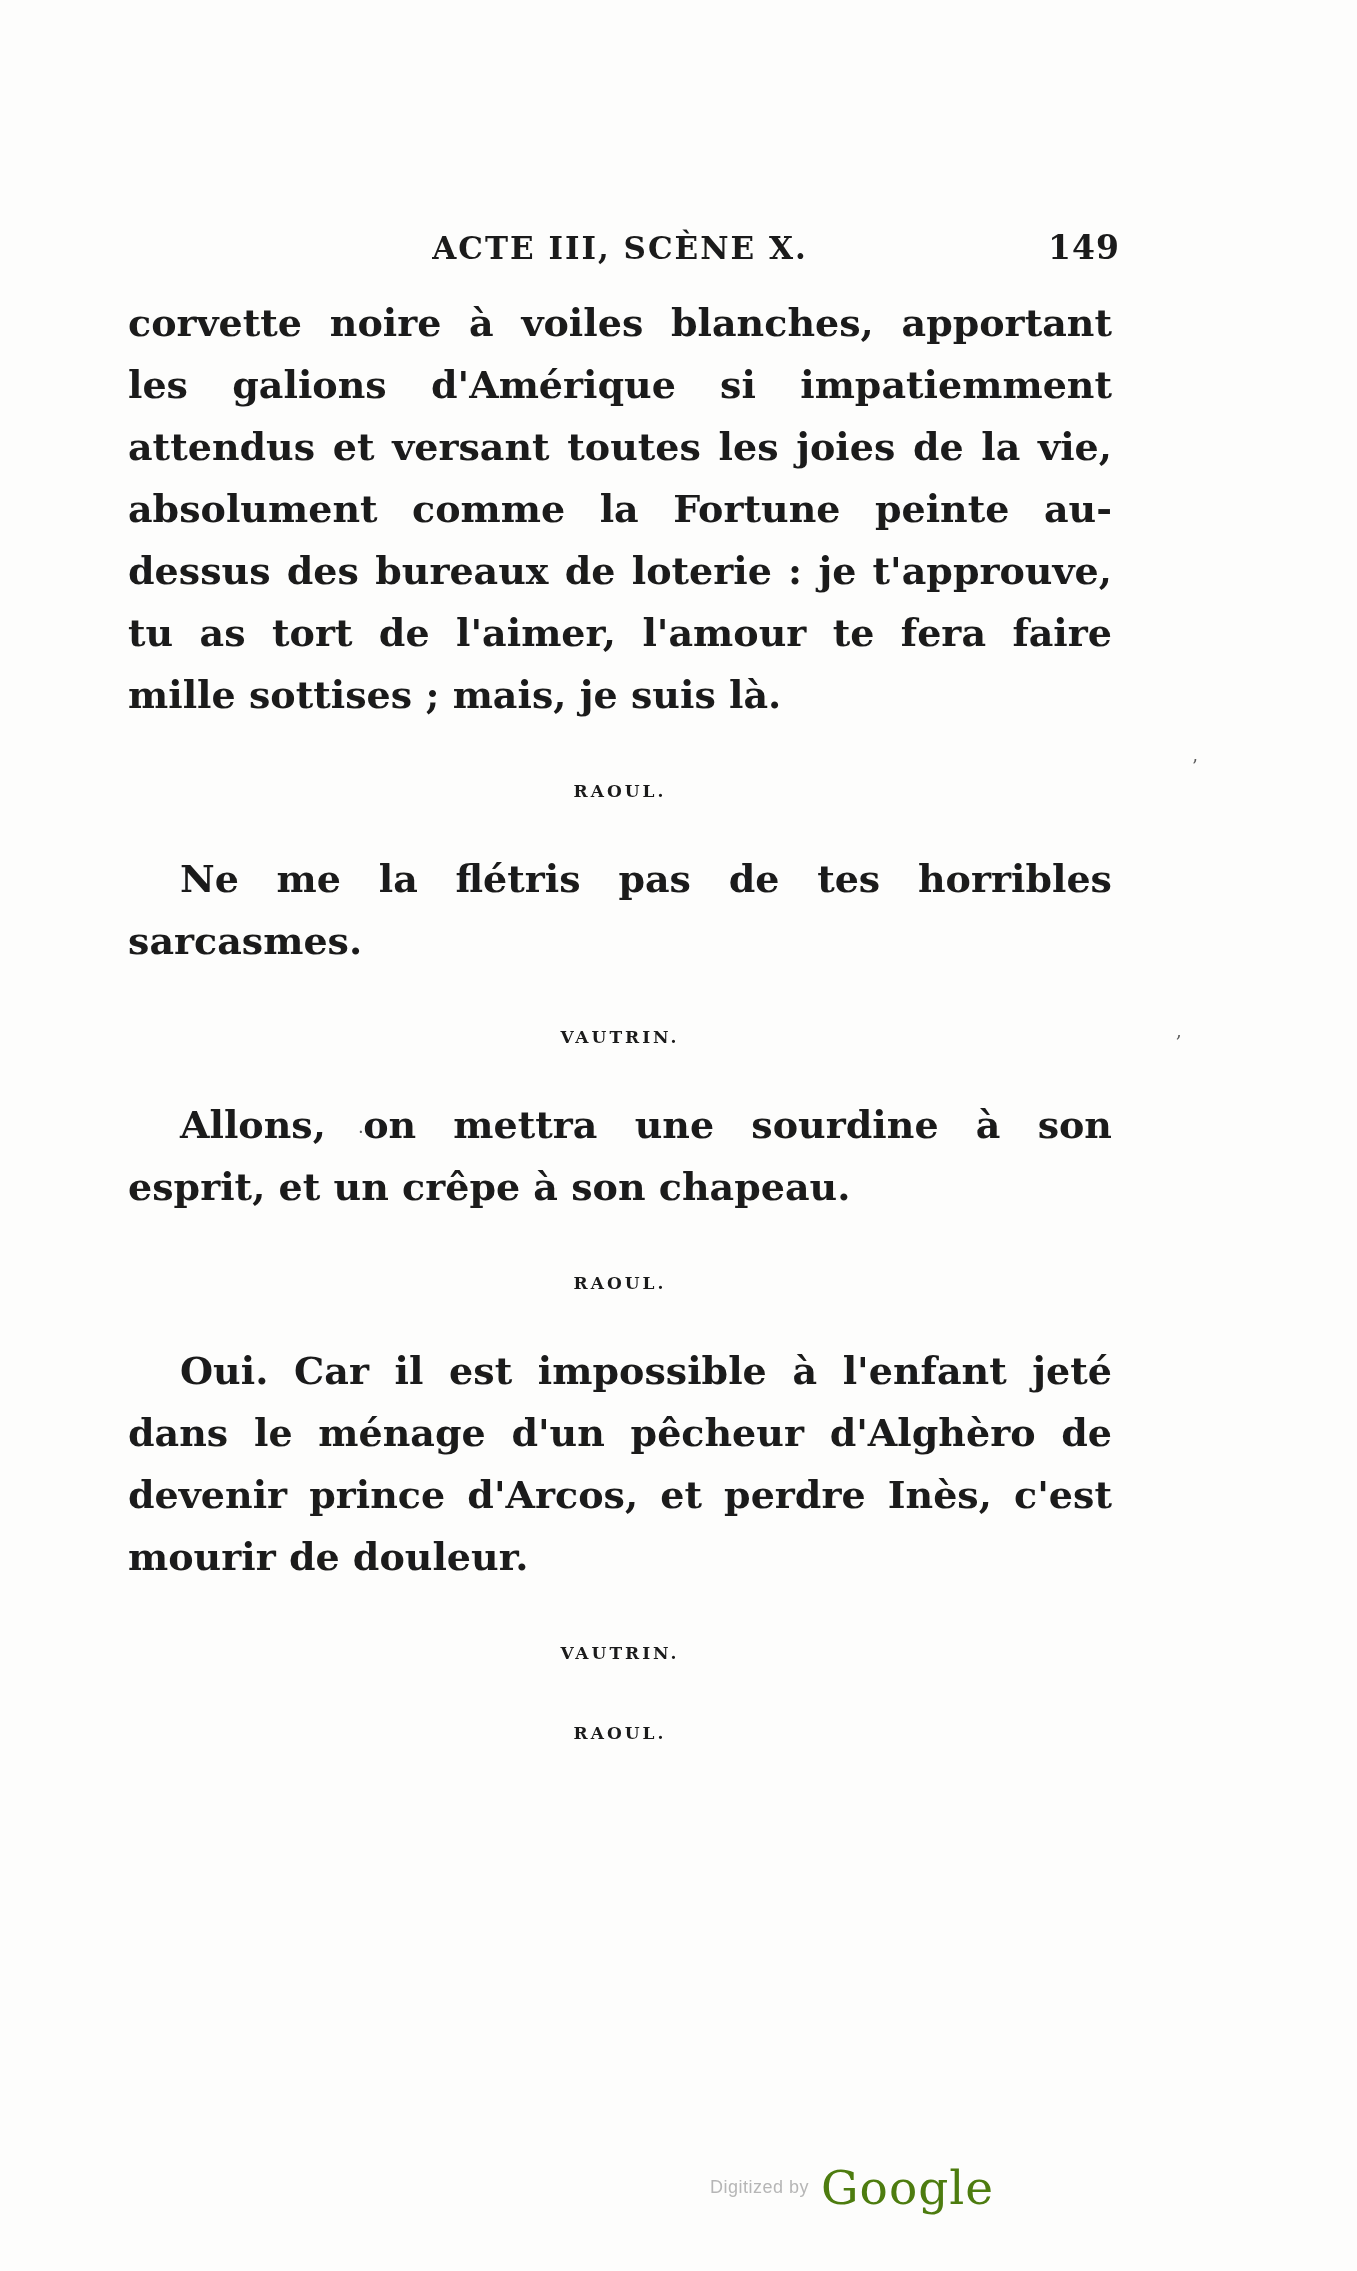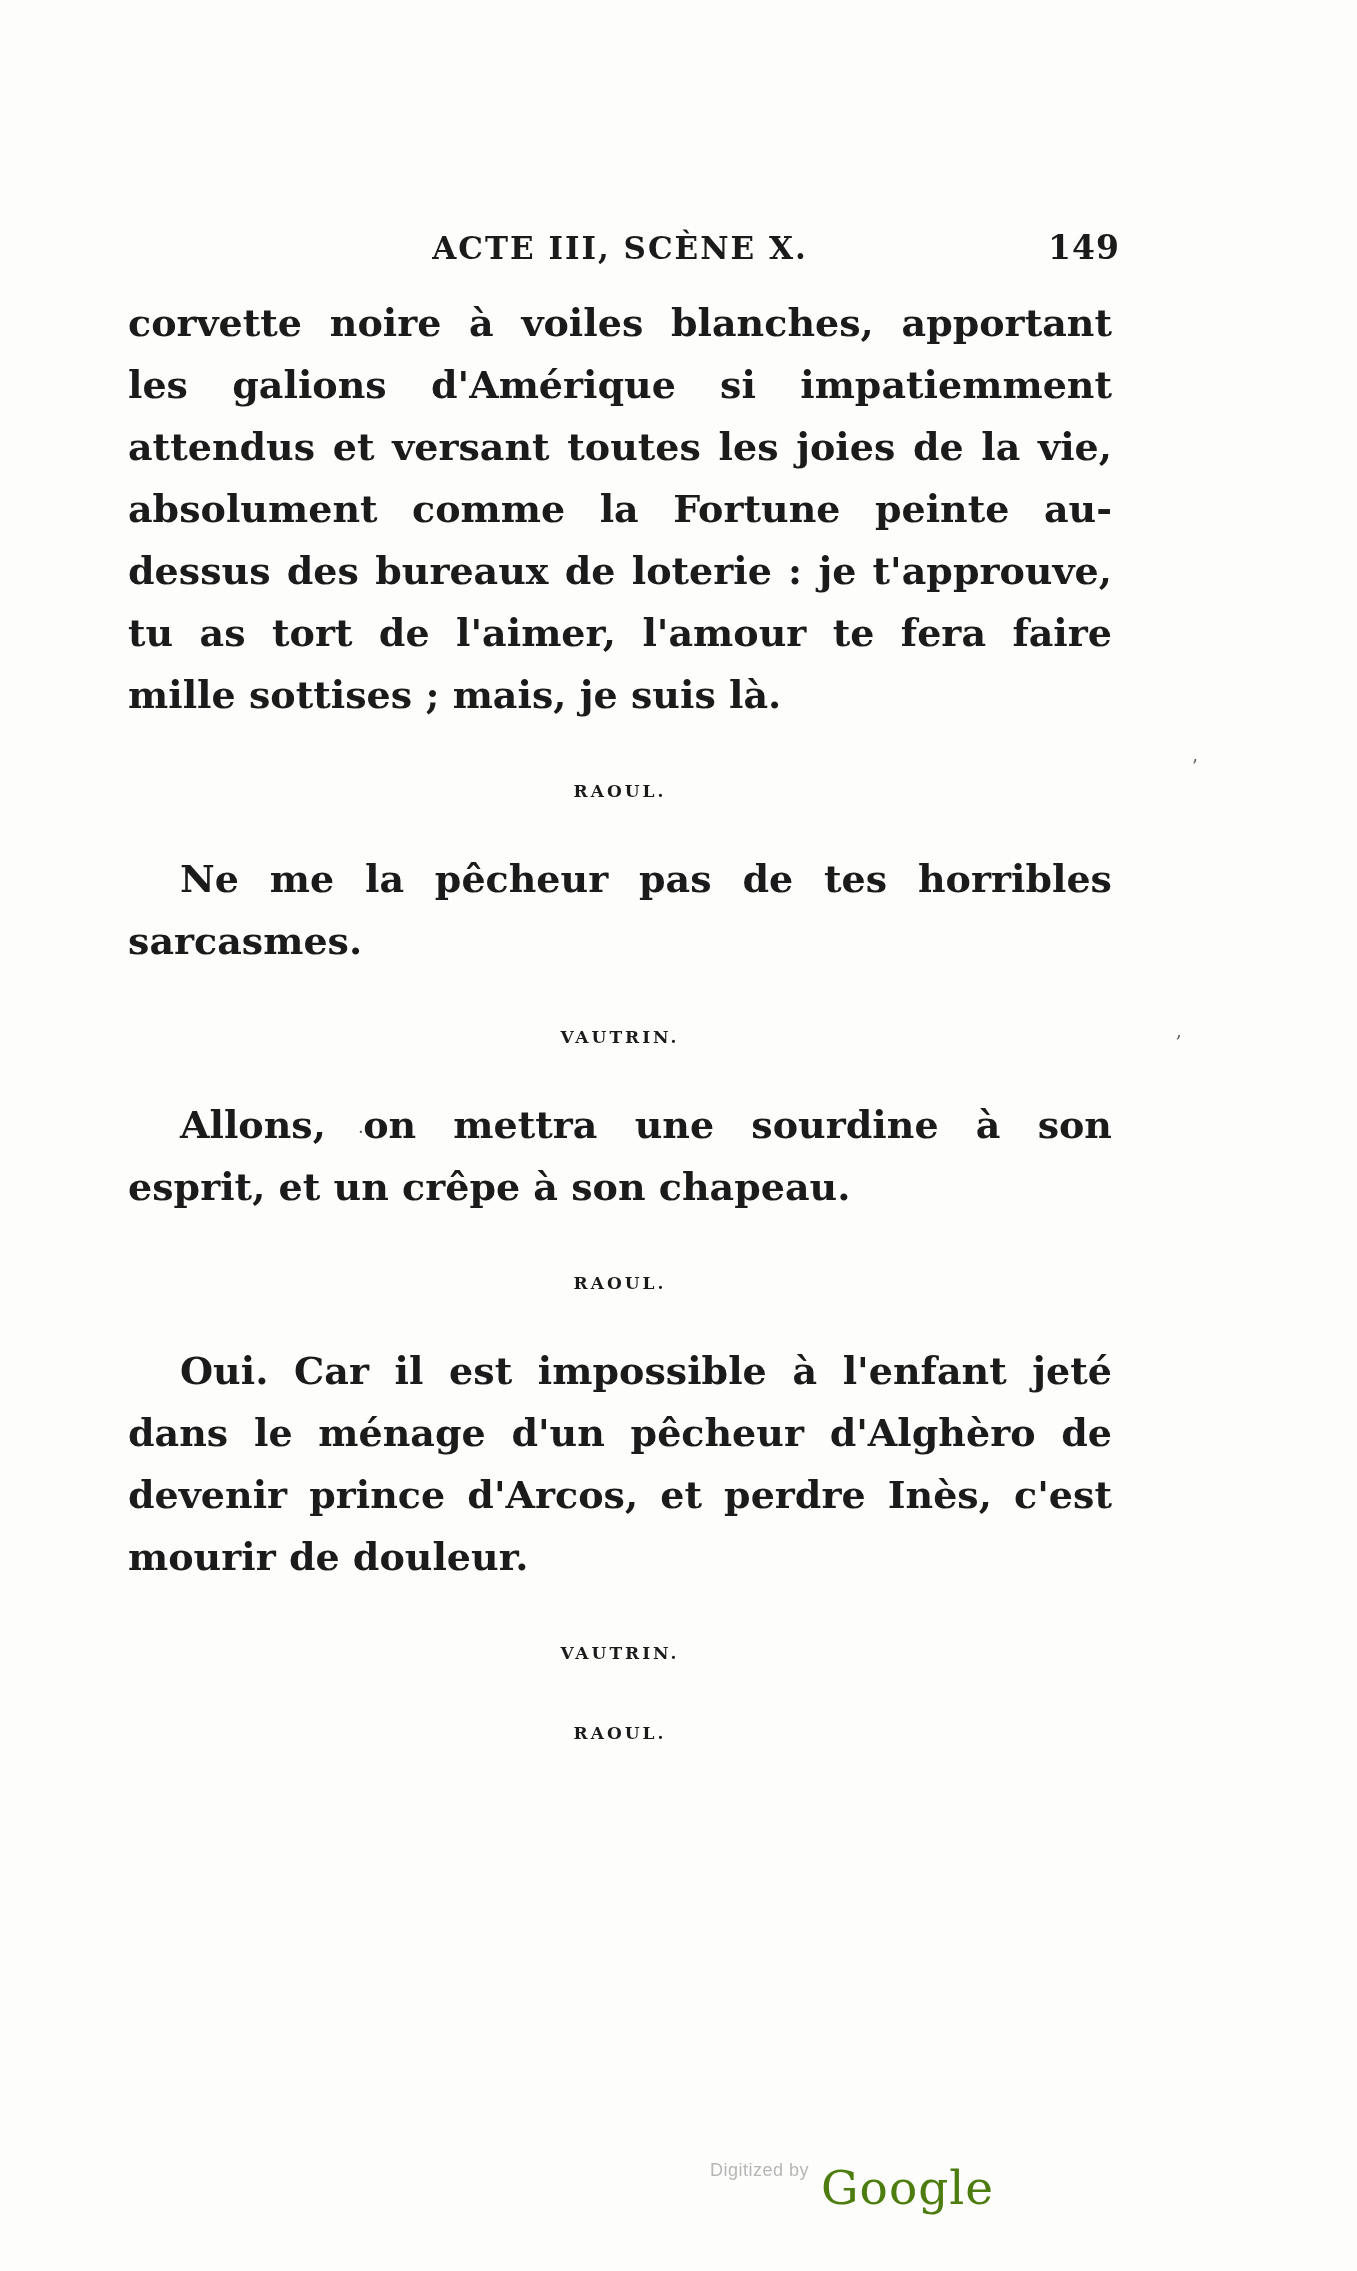--- a/index.html
+++ b/index.html
@@ -40,21 +40,21 @@
     margin-top:50px;
     text-align:center;
     font-weight:700;
     font-size:17px;
     letter-spacing:3px;
     line-height:30px;
   }
   p.speech{margin-top:42px;text-indent:52px;}
   .footer{
     position:absolute;left:710px;top:2160px;
-    display:flex;align-items:flex-start;gap:12px;
+    display:flex;align-items:center;gap:12px;
   }
   .digitized-label{
     font-family:"Liberation Sans","DejaVu Sans",sans-serif;
     font-size:18px;color:#b6b6b6;letter-spacing:0.5px;
   }
   .google-logo{
     font-family:"DejaVu Serif","Liberation Serif",serif;
     font-size:47px;color:#4d7c0f;letter-spacing:1px;
   }
   .speck{
@@ -73,21 +73,21 @@
     <div class="running-header">
       <span>ACTE III, SCÈNE X.</span>
       <span class="page-number">149</span>
     </div>
 
     <div class="body-text">
 
       <p class="continuation">corvette noire à voiles blanches, apportant les galions d'Amérique si impatiemment attendus et versant toutes les joies de la vie, absolument comme la Fortune peinte au-dessus des bureaux de loterie&nbsp;: je t'approuve, tu as tort de l'aimer, l'amour te fera faire mille sottises&nbsp;; mais, je suis là.</p>
 
       <div class="speaker">RAOUL.</div>
-      <p class="speech">Ne me la pêcheur pas de tes horribles sarcasmes.</p>
+      <p class="speech">Ne me la flétris pas de tes horribles sarcasmes.</p>
 
       <div class="speaker">VAUTRIN.</div>
       <p class="speech">Allons, on mettra une sourdine à son esprit, et un crêpe à son chapeau.</p>
 
       <div class="speaker">RAOUL.</div>
       <p class="speech">Oui. Car il est impossible à l'enfant jeté dans le ménage d'un pêcheur d'Alghèro de devenir prince d'Arcos, et perdre Inès, c'est mourir de douleur.</p>
 
       <div class="speaker">VAUTRIN.</div>
 
       <div class="speaker">RAOUL.</div>

